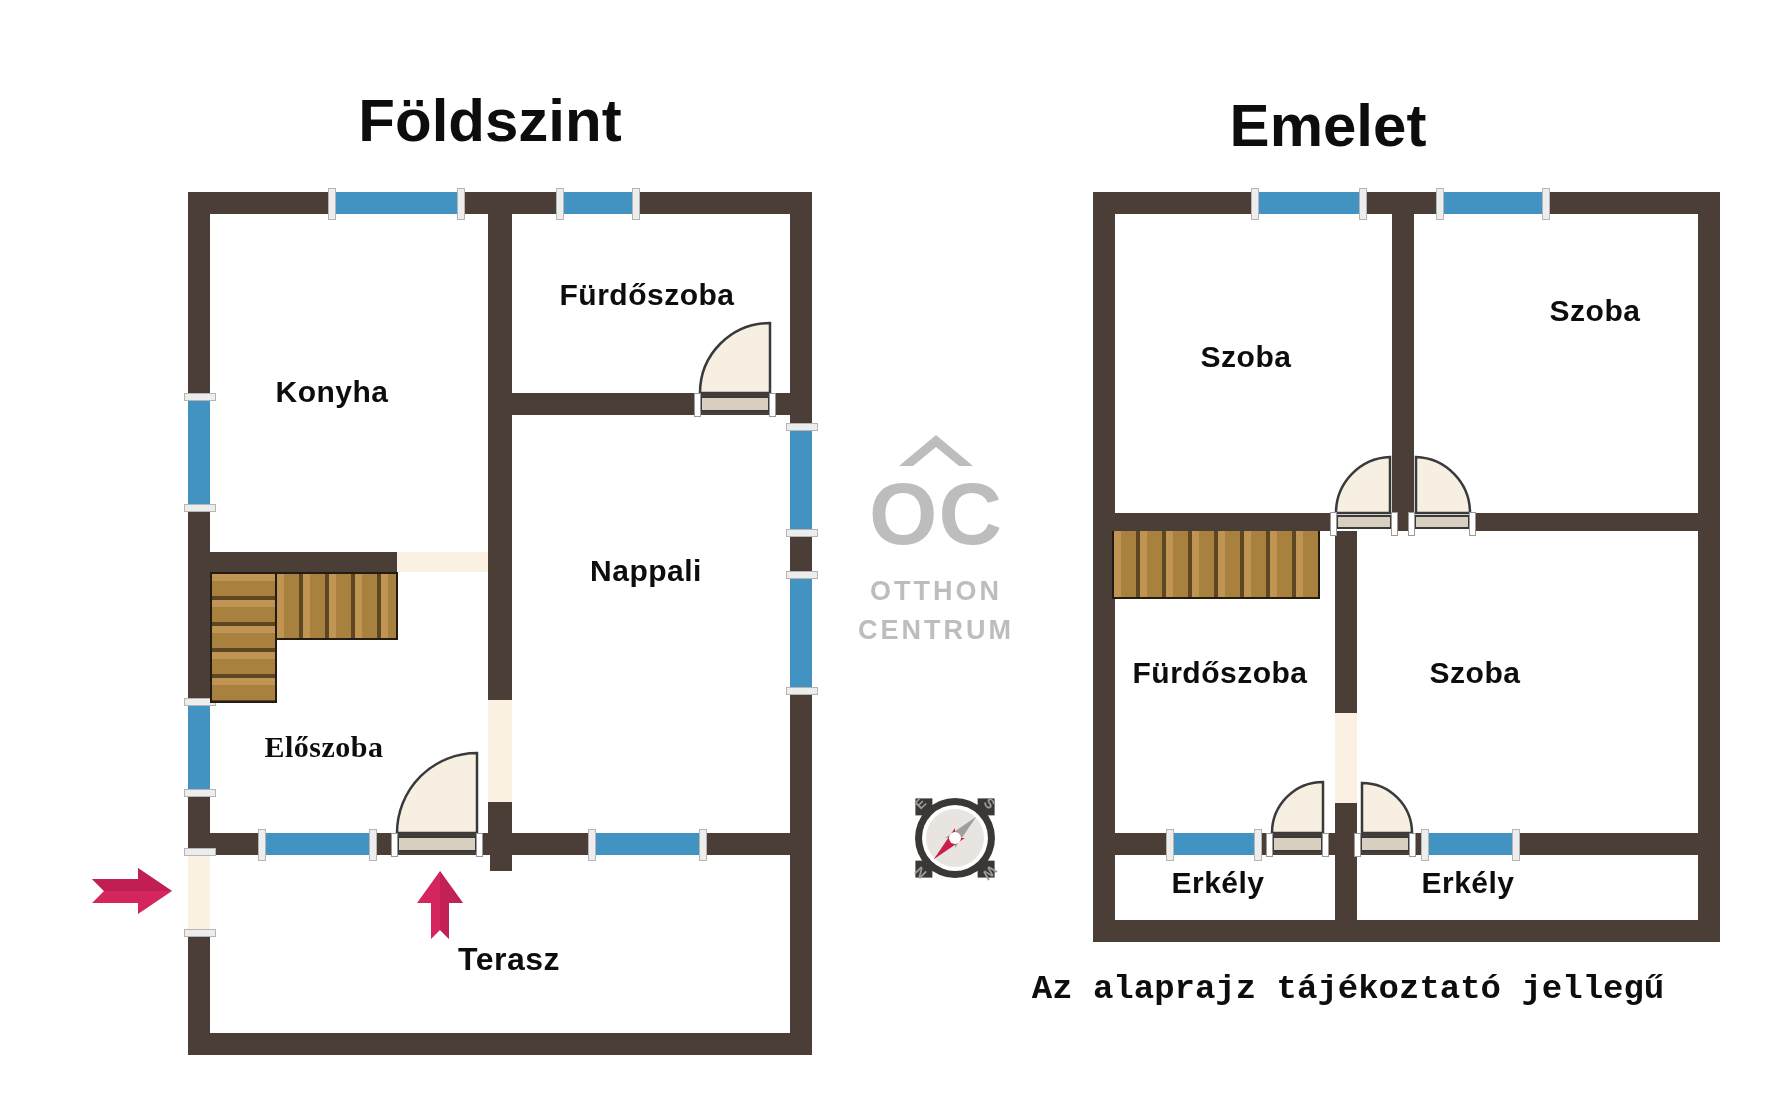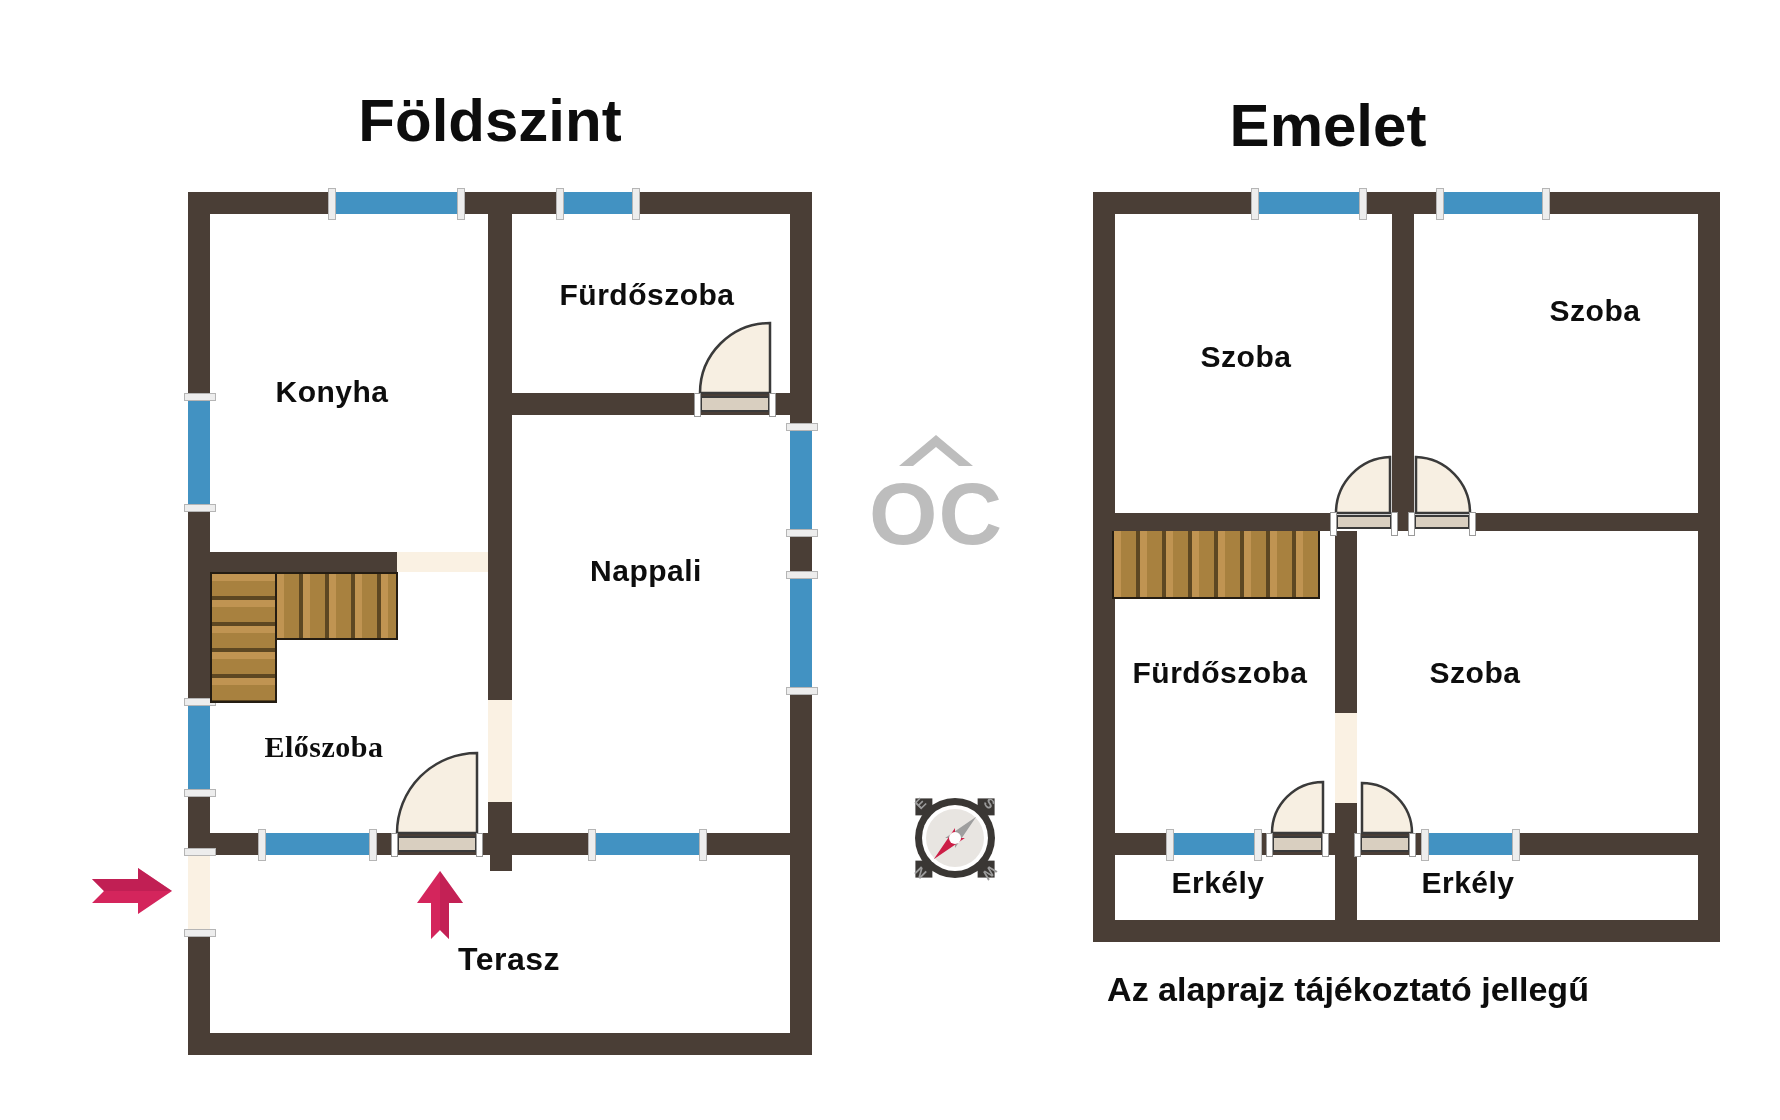--- a/index.html
+++ b/index.html
@@ -138,27 +138,31 @@
 </svg>
 <div class="leaf" style="left:1360px;top:836px;width:50px;height:16px;"></div>
 
 <div class="label" style="left:1246px;top:357px;">Szoba</div>
 <div class="label" style="left:1595px;top:311px;">Szoba</div>
 <div class="label" style="left:1220px;top:673px;">Fürdőszoba</div>
 <div class="label" style="left:1475px;top:673px;">Szoba</div>
 <div class="label" style="left:1218px;top:883px;">Erkély</div>
 <div class="label" style="left:1468px;top:883px;">Erkély</div>
 
-<div class="caption" style="left:1348px;top:989px;">Az alaprajz tájékoztató jellegű</div>
+<div class="caption" style="left:1348px;top:989px;font-family:Liberation Mono, monospace;">Az alaprajz tájékoztató jellegű</div>
 
 <div class="logo">
   <svg style="position:relative;display:block;margin:0 auto;" width="78" height="38" viewBox="0 0 78 38">
     <polygon points="2,36 39,5 76,36 62,36 39,17 16,36" fill="var(--logo)"></polygon>
   </svg>
   <div class="oc">OC</div>
+  <div class="sub">
+    <div>OTTHON</div>
+    <div>CENTRUM</div>
+  </div>
 </div>
 
 <svg style="left:898px;top:781px;" width="114" height="114" viewBox="0 0 114 114">
   <g transform="translate(57,57)">
     <g fill="var(--compass_dark)">
       <polygon points="0,-12 12,0 0,12 -12,0" transform="rotate(45) translate(0,-44)"></polygon>
       <polygon points="0,-12 12,0 0,12 -12,0" transform="rotate(135) translate(0,-44)"></polygon>
       <polygon points="0,-12 12,0 0,12 -12,0" transform="rotate(225) translate(0,-44)"></polygon>
       <polygon points="0,-12 12,0 0,12 -12,0" transform="rotate(315) translate(0,-44)"></polygon>
     </g>

